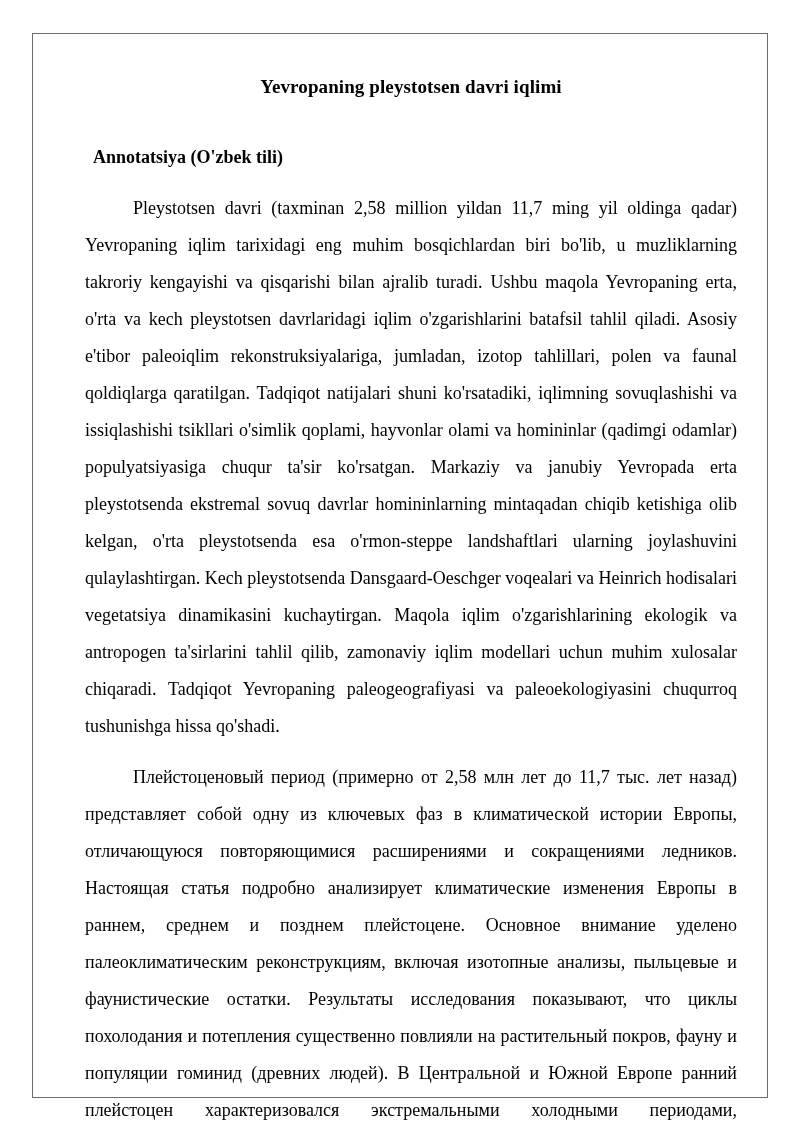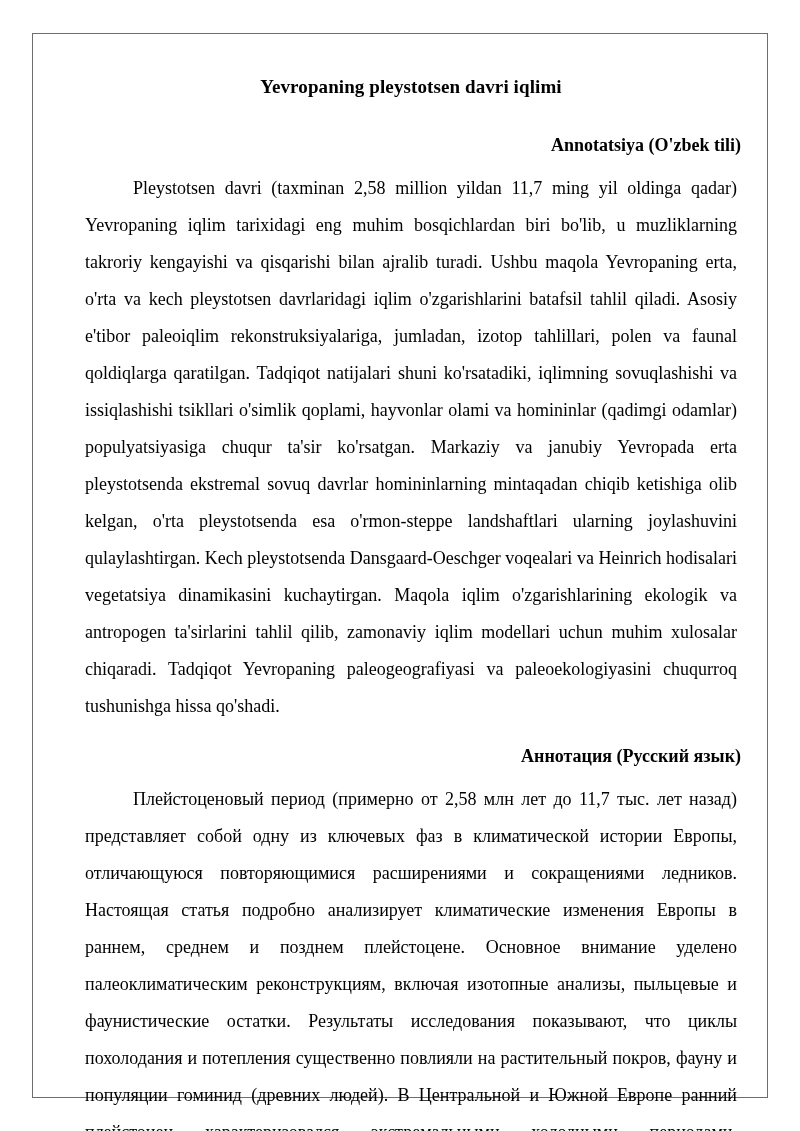--- a/index.html
+++ b/index.html
@@ -38,23 +38,23 @@
     padding-top: 42px;
     font-size: 19px;
     font-weight: bold;
     text-align: center;
     letter-spacing: 0.1px;
   }
 
   .section-heading {
     font-size: 18px;
     font-weight: bold;
-    margin: 4px;
+    margin: 16px;
     padding-top: 33px;
-    text-align: right;
+    text-align: left;
     white-space: pre-wrap;
   }
 
   .section-heading.tight {
     padding-top: 13px;
   }
 
   .body-par {
     margin: 8px;
     padding-top: 6px;
@@ -72,18 +72,17 @@
 
 <div class="page-sheet">
   <div class="page-content">
 
     <h1 class="doc-title">Yevropaning pleystotsen davri iqlimi</h1>
 
     <h2 class="section-heading">Annotatsiya (O'zbek tili)</h2>
 
     <p class="body-par">Pleystotsen davri (taxminan 2,58 million yildan 11,7 ming yil oldinga qadar) Yevropaning iqlim tarixidagi eng muhim bosqichlardan biri bo'lib, u muzliklarning takroriy kengayishi va qisqarishi bilan ajralib turadi. Ushbu maqola Yevropaning erta, o'rta va kech pleystotsen davrlaridagi iqlim o'zgarishlarini batafsil tahlil qiladi. Asosiy e'tibor paleoiqlim rekonstruksiyalariga, jumladan, izotop tahlillari, polen va faunal qoldiqlarga qaratilgan. Tadqiqot natijalari shuni ko'rsatadiki, iqlimning sovuqlashishi va issiqlashishi tsikllari o'simlik qoplami, hayvonlar olami va homininlar (qadimgi odamlar) populyatsiyasiga chuqur ta'sir ko'rsatgan. Markaziy va janubiy Yevropada erta pleystotsenda ekstremal sovuq davrlar homininlarning mintaqadan chiqib ketishiga olib kelgan, o'rta pleystotsenda esa o'rmon-steppe landshaftlari ularning joylashuvini qulaylashtirgan. Kech pleystotsenda Dansgaard-Oeschger voqealari va Heinrich hodisalari vegetatsiya dinamikasini kuchaytirgan. Maqola iqlim o'zgarishlarining ekologik va antropogen ta'sirlarini tahlil qilib, zamonaviy iqlim modellari uchun muhim xulosalar chiqaradi. Tadqiqot Yevropaning paleogeografiyasi va paleoekologiyasini chuqurroq tushunishga hissa qo'shadi.</p>
 
-    <h2 class="section-heading tight"> Аннотация (Русский язык)</h2>
 
     <p class="body-par">Плейстоценовый период (примерно от 2,58 млн лет до 11,7 тыс. лет назад) представляет собой одну из ключевых фаз в климатической истории Европы, отличающуюся повторяющимися расширениями и сокращениями ледников. Настоящая статья подробно анализирует климатические изменения Европы в раннем, среднем и позднем плейстоцене. Основное внимание уделено палеоклиматическим реконструкциям, включая изотопные анализы, пыльцевые и фаунистические остатки. Результаты исследования показывают, что циклы похолодания и потепления существенно повлияли на растительный покров, фауну и популяции гоминид (древних людей). В Центральной и Южной Европе ранний плейстоцен характеризовался экстремальными холодными периодами, приводящими к депопуляции гоминид, в то время как в среднем плейстоцене</p>
 
   </div>
 </div>
 
 </body></html>

